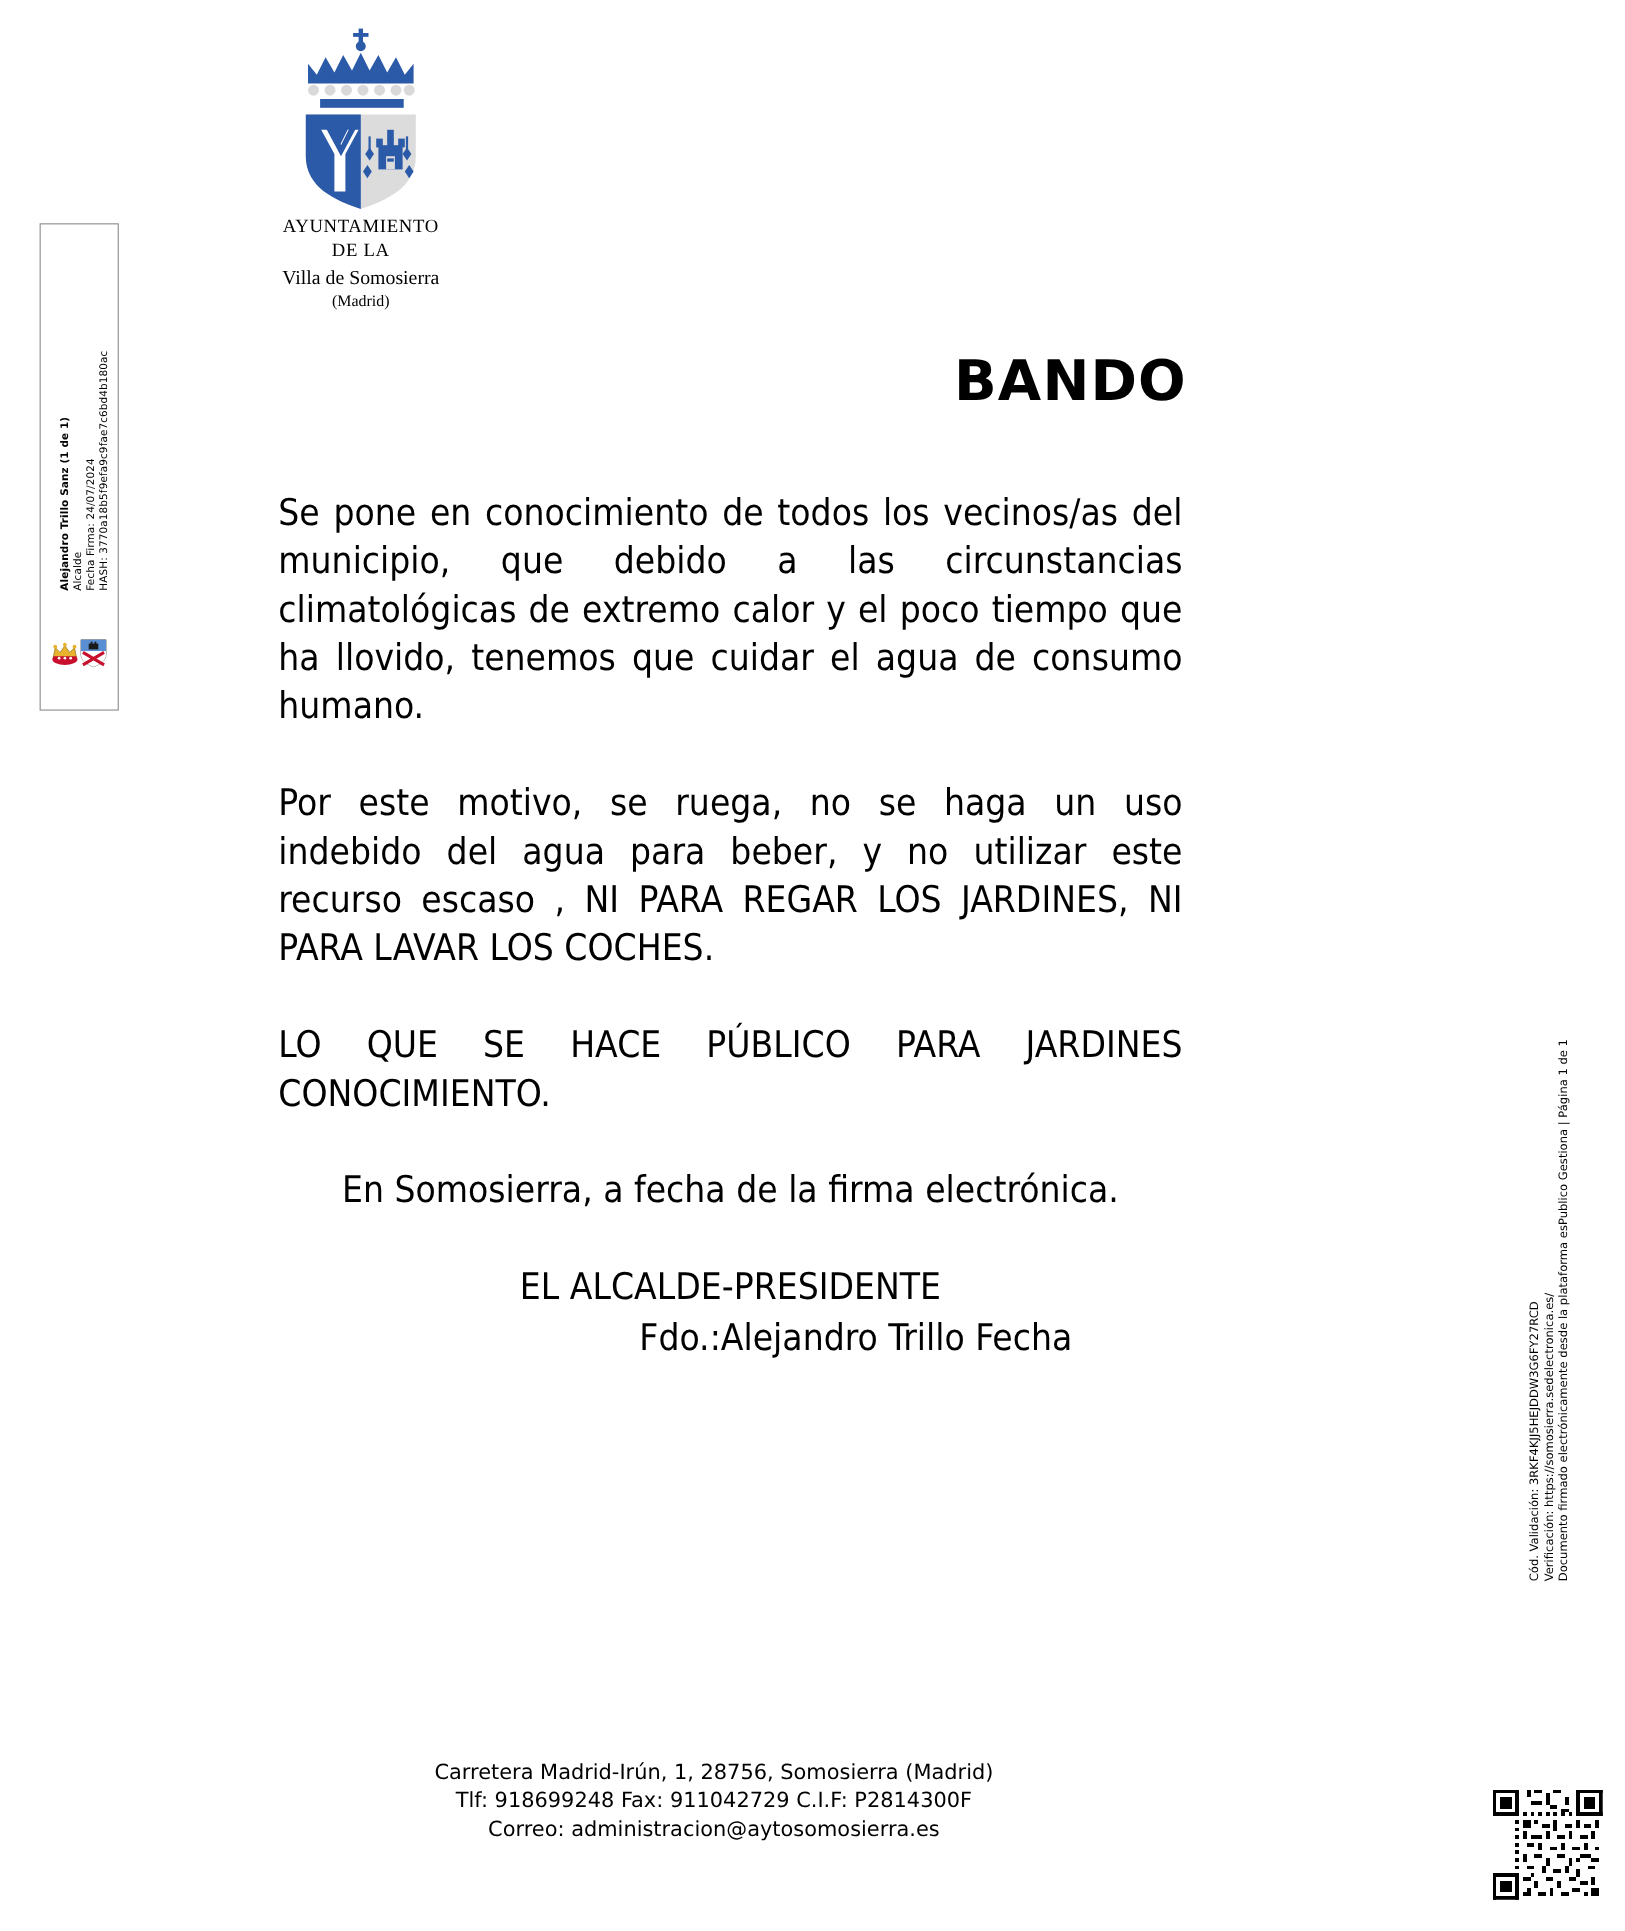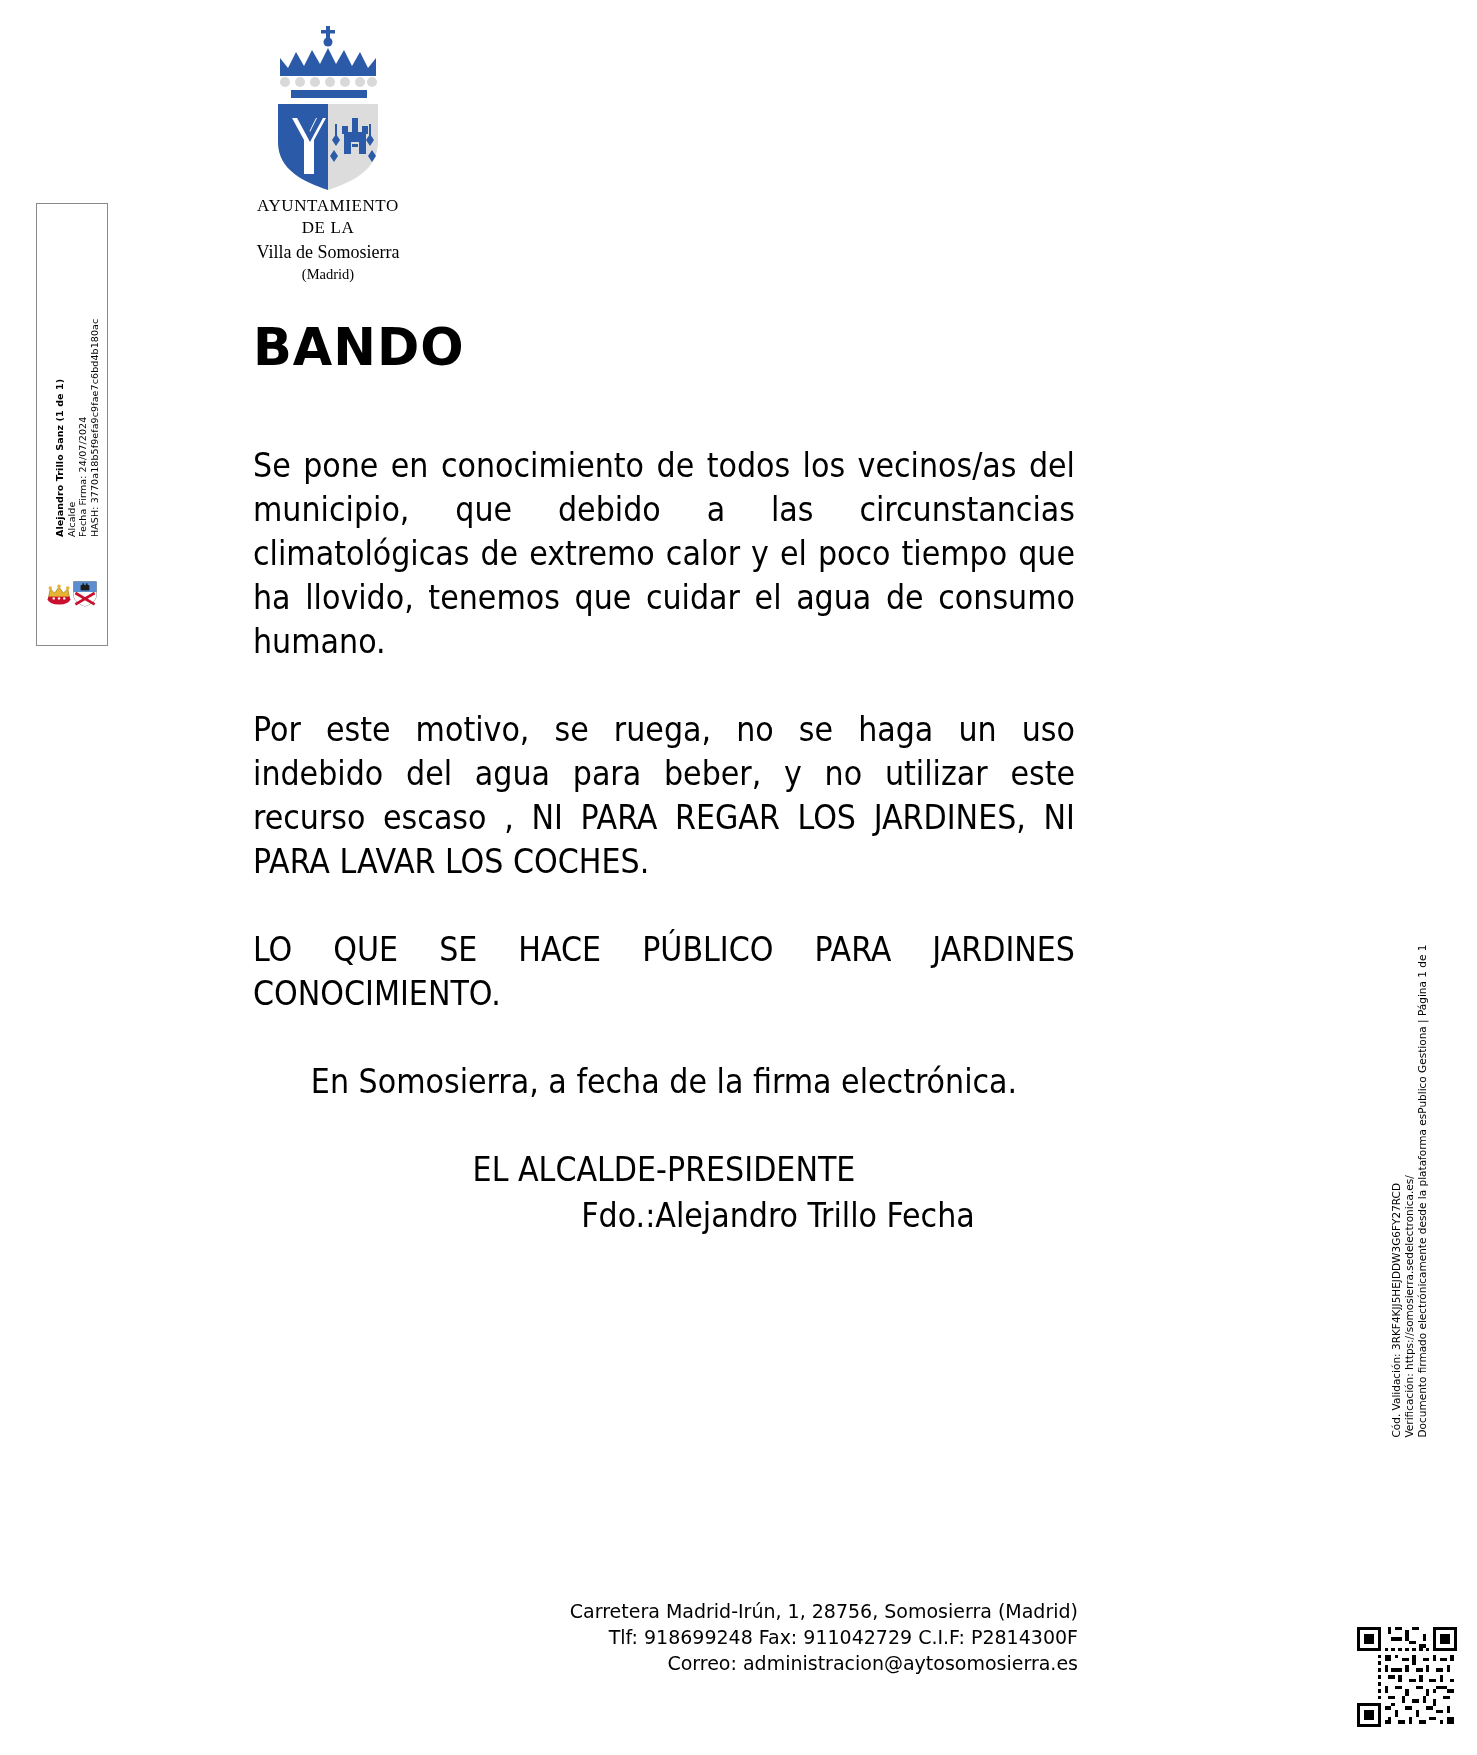--- a/index.html
+++ b/index.html
@@ -97,21 +97,21 @@
     font-size: 14.5px;
     margin-top: 3px;
   }
 
   
   .doc-title {
     position: absolute;
     left: 253px;
     top: 318px;
     width: 826px;
-    text-align: left;
+    text-align: right;
     font-family: "DejaVu Sans", sans-serif;
     font-weight: bold;
     font-size: 51px;
     letter-spacing: 1px;
   }
   .body-area {
     position: absolute;
     left: 253px;
     top: 444px;
     width: 822px;
@@ -132,24 +132,24 @@
   }
   .signer-name {
     display: block;
     margin-left: 228px;
     margin-top: 2px;
   }
 
   
   .footer {
     position: absolute;
-    left: 252px;
+    left: 236px;
     top: 1598px;
     width: 826px;
-    text-align: right;
+    text-align: center;
     font-family: "DejaVu Sans", sans-serif;
     font-size: 19px;
     line-height: 26px;
   }
   .footer-line { display: block; }
 
   
   .validation-strip {
     position: absolute;
     right: 46px;

